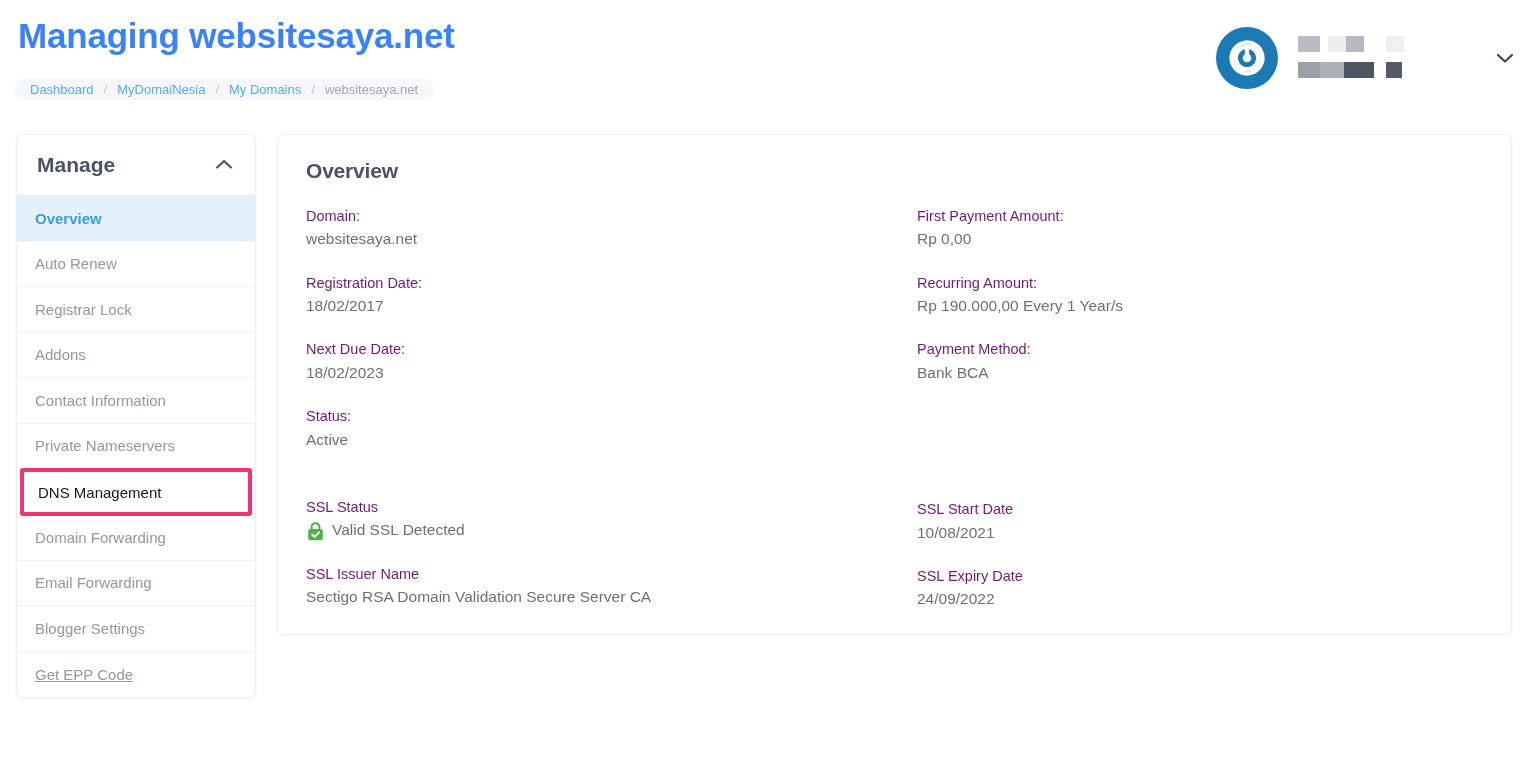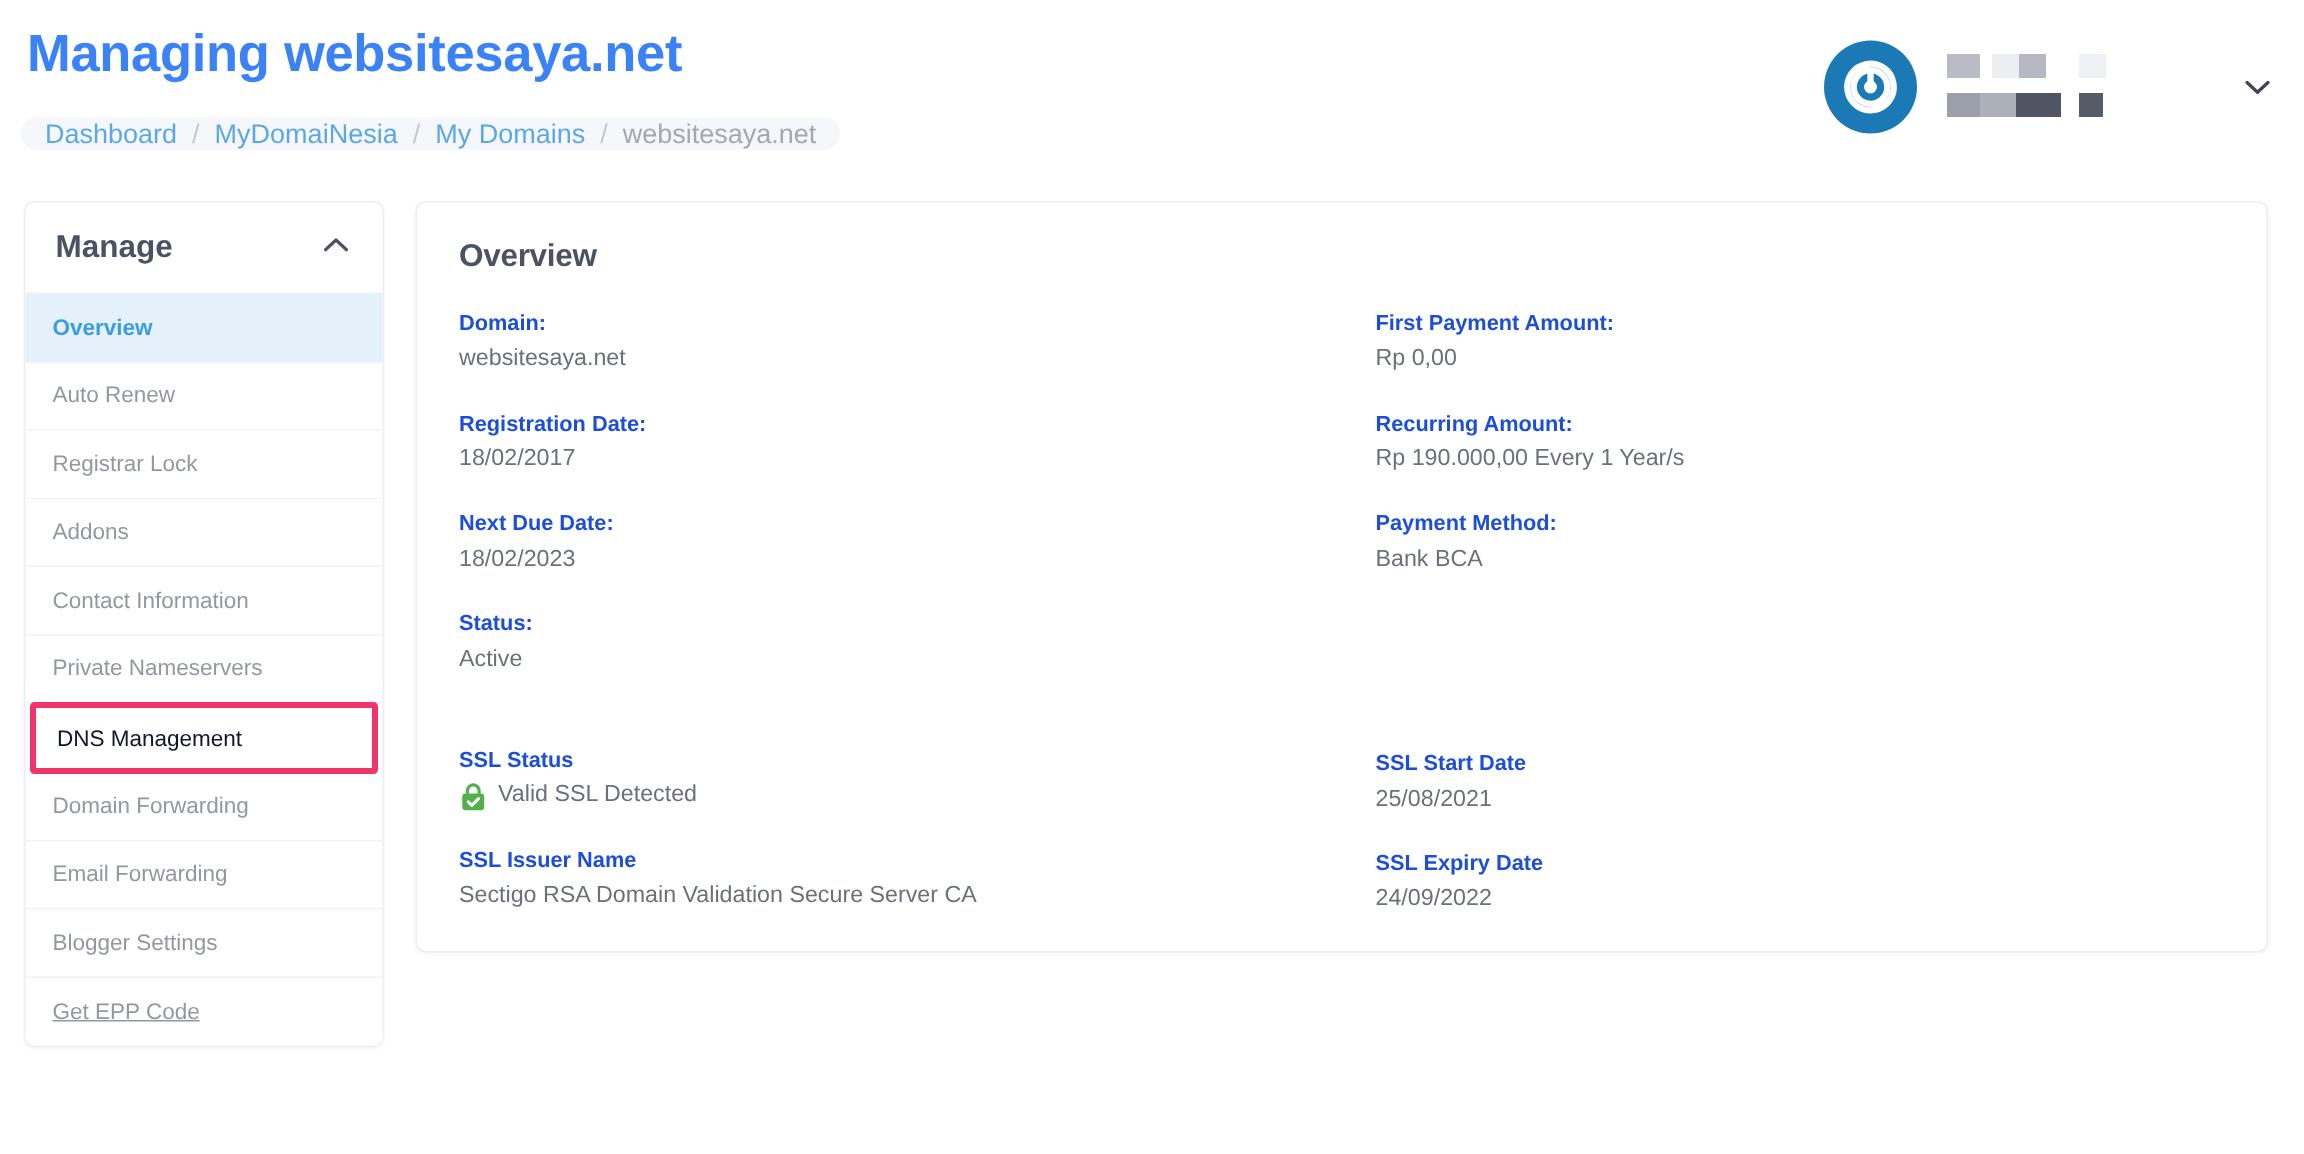--- a/index.html
+++ b/index.html
@@ -30,21 +30,21 @@
   }
   .breadcrumb {
     position: absolute;
     left: 14px; top: 78px;
     height: 22px;
     display: flex;
     align-items: center;
     padding: 0 16px;
     background: #f6f7fa;
     border-radius: 11px;
-    font-size: 18px;
+    font-size: 13px;
     white-space: nowrap;
   }
   .crumb-link { color: #5aa9e6; text-decoration: none; }
   .crumb-current { color: #a3a8b3; }
   .crumb-sep { color: #c4c8d1; margin: 0 10px; }
 
   
   .user-area {
     position: absolute;
     right: 16px; top: 18px;
@@ -150,22 +150,22 @@
     letter-spacing: -0.2px;
   }
   .fields {
     position: relative;
   }
   .col-left  { position: absolute; left: 0px;   top: 0; width: 560px; }
   .col-right { position: absolute; left: 611px; top: 0; width: 560px; }
   .field { margin-bottom: 21px; }
   .field-label {
     font-size: 14.5px;
-    font-weight: bold;
-    color: #1d4ed8;
+    font-weight: normal;
+    color: #701a75;
     line-height: 1.55;
   }
   .field-value {
     font-size: 15.5px;
     color: #6b7079;
     line-height: 1.5;
     display: flex;
     align-items: center;
   }
   .ssl-block { margin-top: 45px; }
@@ -322,21 +322,21 @@
           <div class="field-value">Rp 190.000,00 Every 1 Year/s</div>
         </div>
         <div class="field">
           <div class="field-label">Payment Method:</div>
           <div class="field-value">Bank BCA</div>
         </div>
 
         <div class="ssl-block" style="margin-top:114px;">
           <div class="field">
             <div class="field-label">SSL Start Date</div>
-            <div class="field-value">25/08/2021</div>
+            <div class="field-value">10/08/2021</div>
           </div>
           <div class="field">
             <div class="field-label">SSL Expiry Date</div>
             <div class="field-value">24/09/2022</div>
           </div>
         </div>
       </div>
 
     </div>
   </div>

